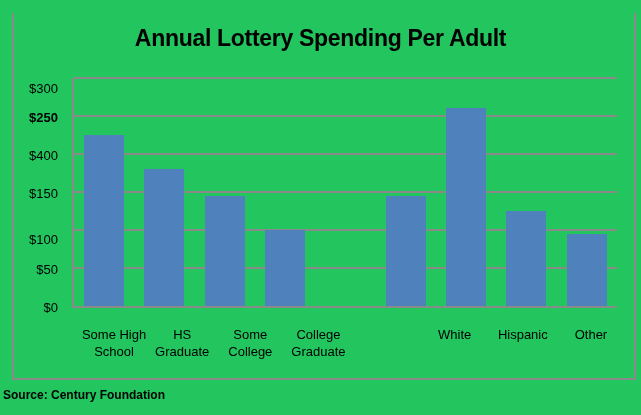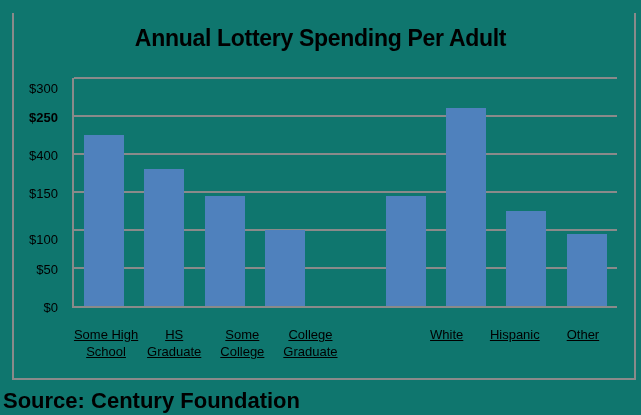--- a/index.html
+++ b/index.html
@@ -1,20 +1,20 @@
 <!DOCTYPE html>
 <html><head>
 <meta charset="utf-8">
 <style>
   html, body { margin: 0; padding: 0; background: #fff; }
   #screen {
     position: relative;
     width: 641px;
     height: 415px;
-    background: #0f766e;
+    background: #22c55e;
     font-family: "Liberation Sans", sans-serif;
     overflow: hidden;
   }
   .chart-frame {
     position: absolute;
     left: 12px;
     top: 13px;
     width: 620px;
     height: 365px;
     border-left: 2px solid #8a8a8a;
@@ -69,39 +69,38 @@
   .ytick {
     position: absolute;
     right: 0;
     transform: translateY(-50%);
     font-size: 13px;
     color: #000000;
     white-space: nowrap;
   }
   .x-axis-labels {
     position: absolute;
-    left: 72px;
+    left: 80px;
     top: 326px;
     width: 545px;
     display: flex;
-    text-decoration: underline;
   }
   .xlabel {
     flex: 1 1 0;
     text-align: center;
     font-size: 13px;
     line-height: 17px;
     color: #000000;
   }
   .xlabel div { white-space: nowrap; }
   .source-note {
     position: absolute;
     left: 3px;
     top: 388px;
-    font-size: 22px;
+    font-size: 12px;
     font-weight: bold;
     color: #000000;
   }
 </style>
 </head>
 <body>
 
 <div id="screen">
   <div class="chart-frame" style="border-color: rgb(138, 138, 138);"></div>
   <div class="chart-title">Annual Lottery Spending Per Adult</div>

